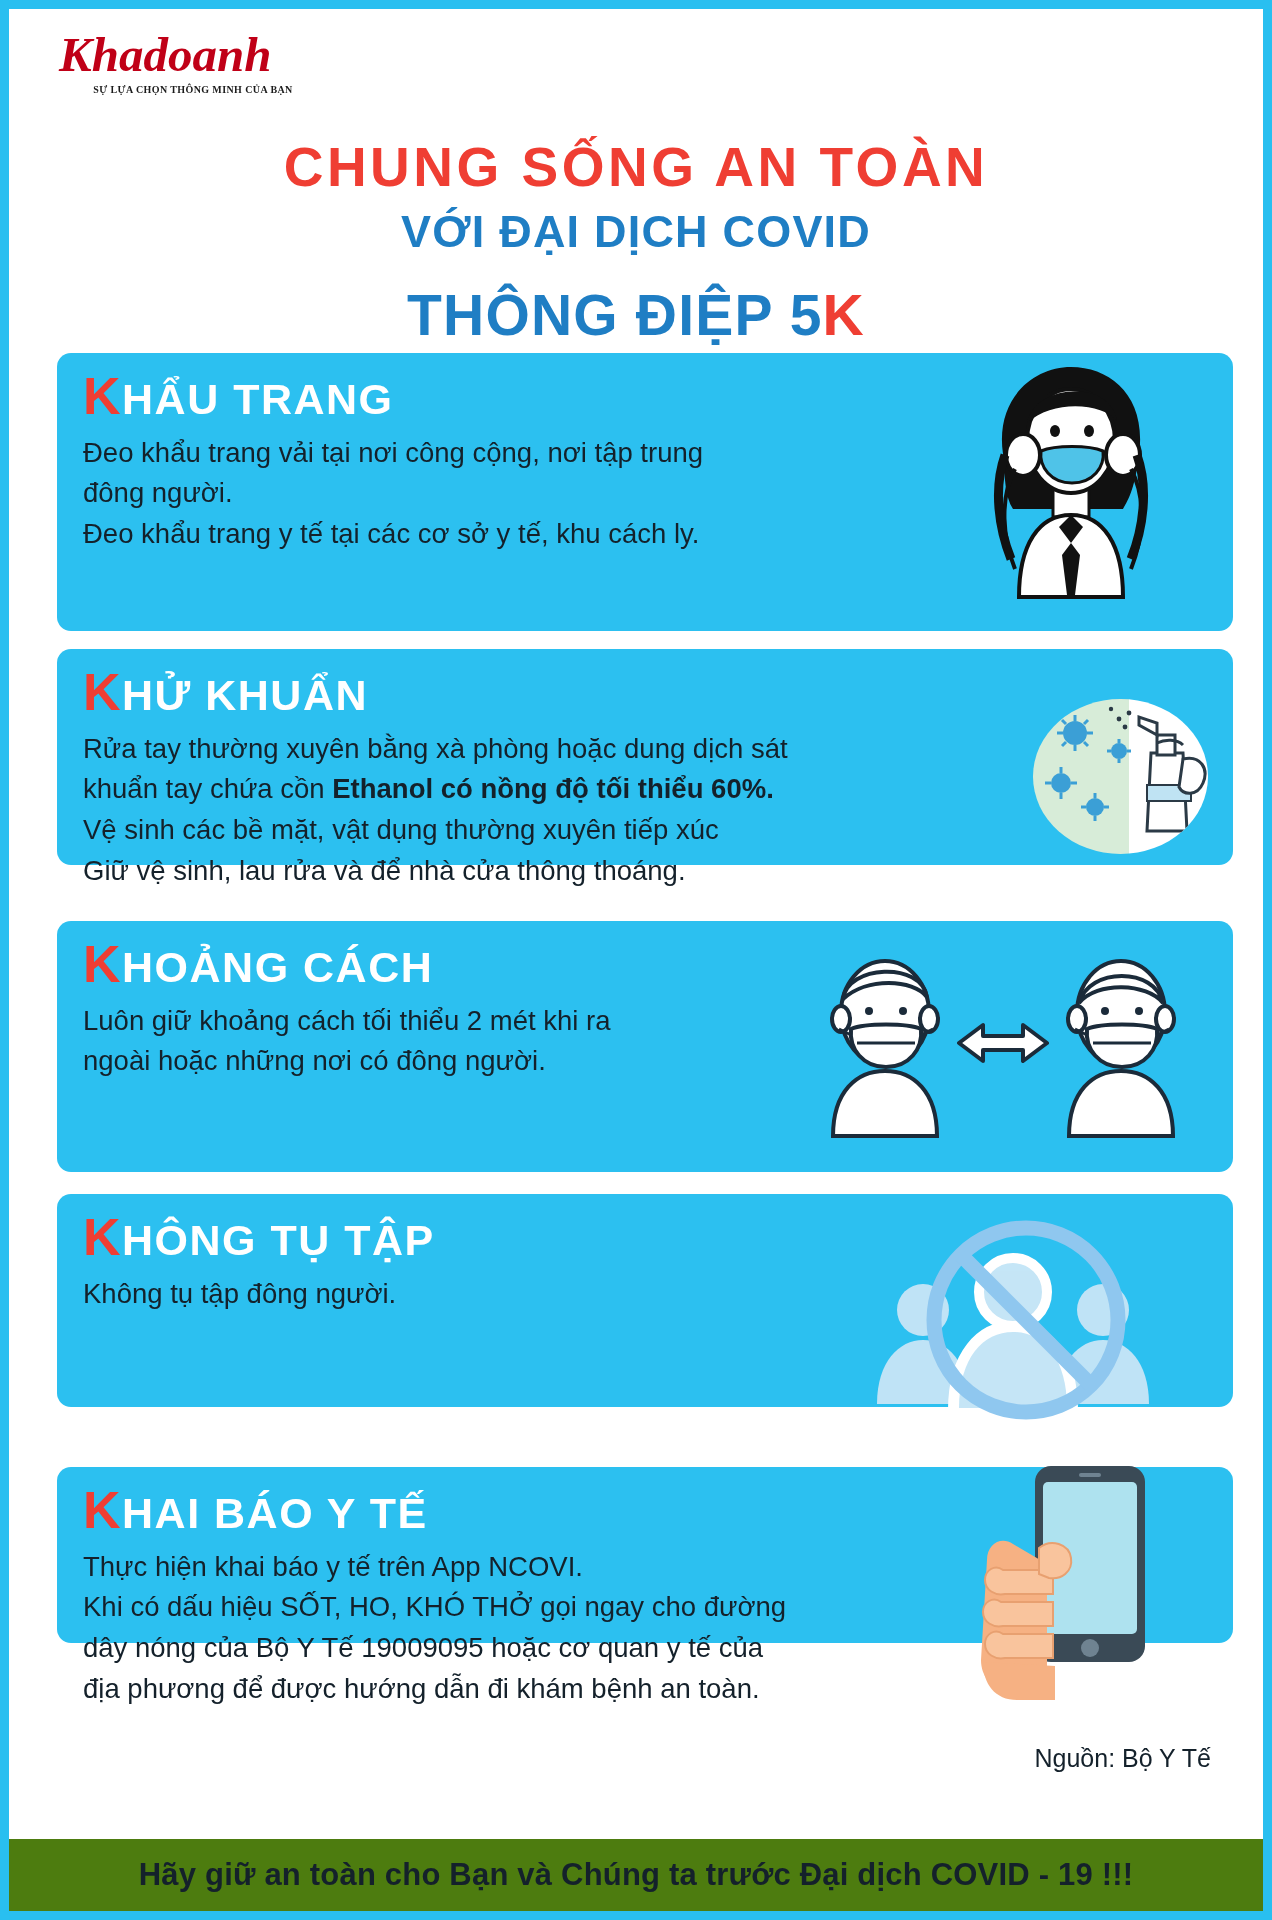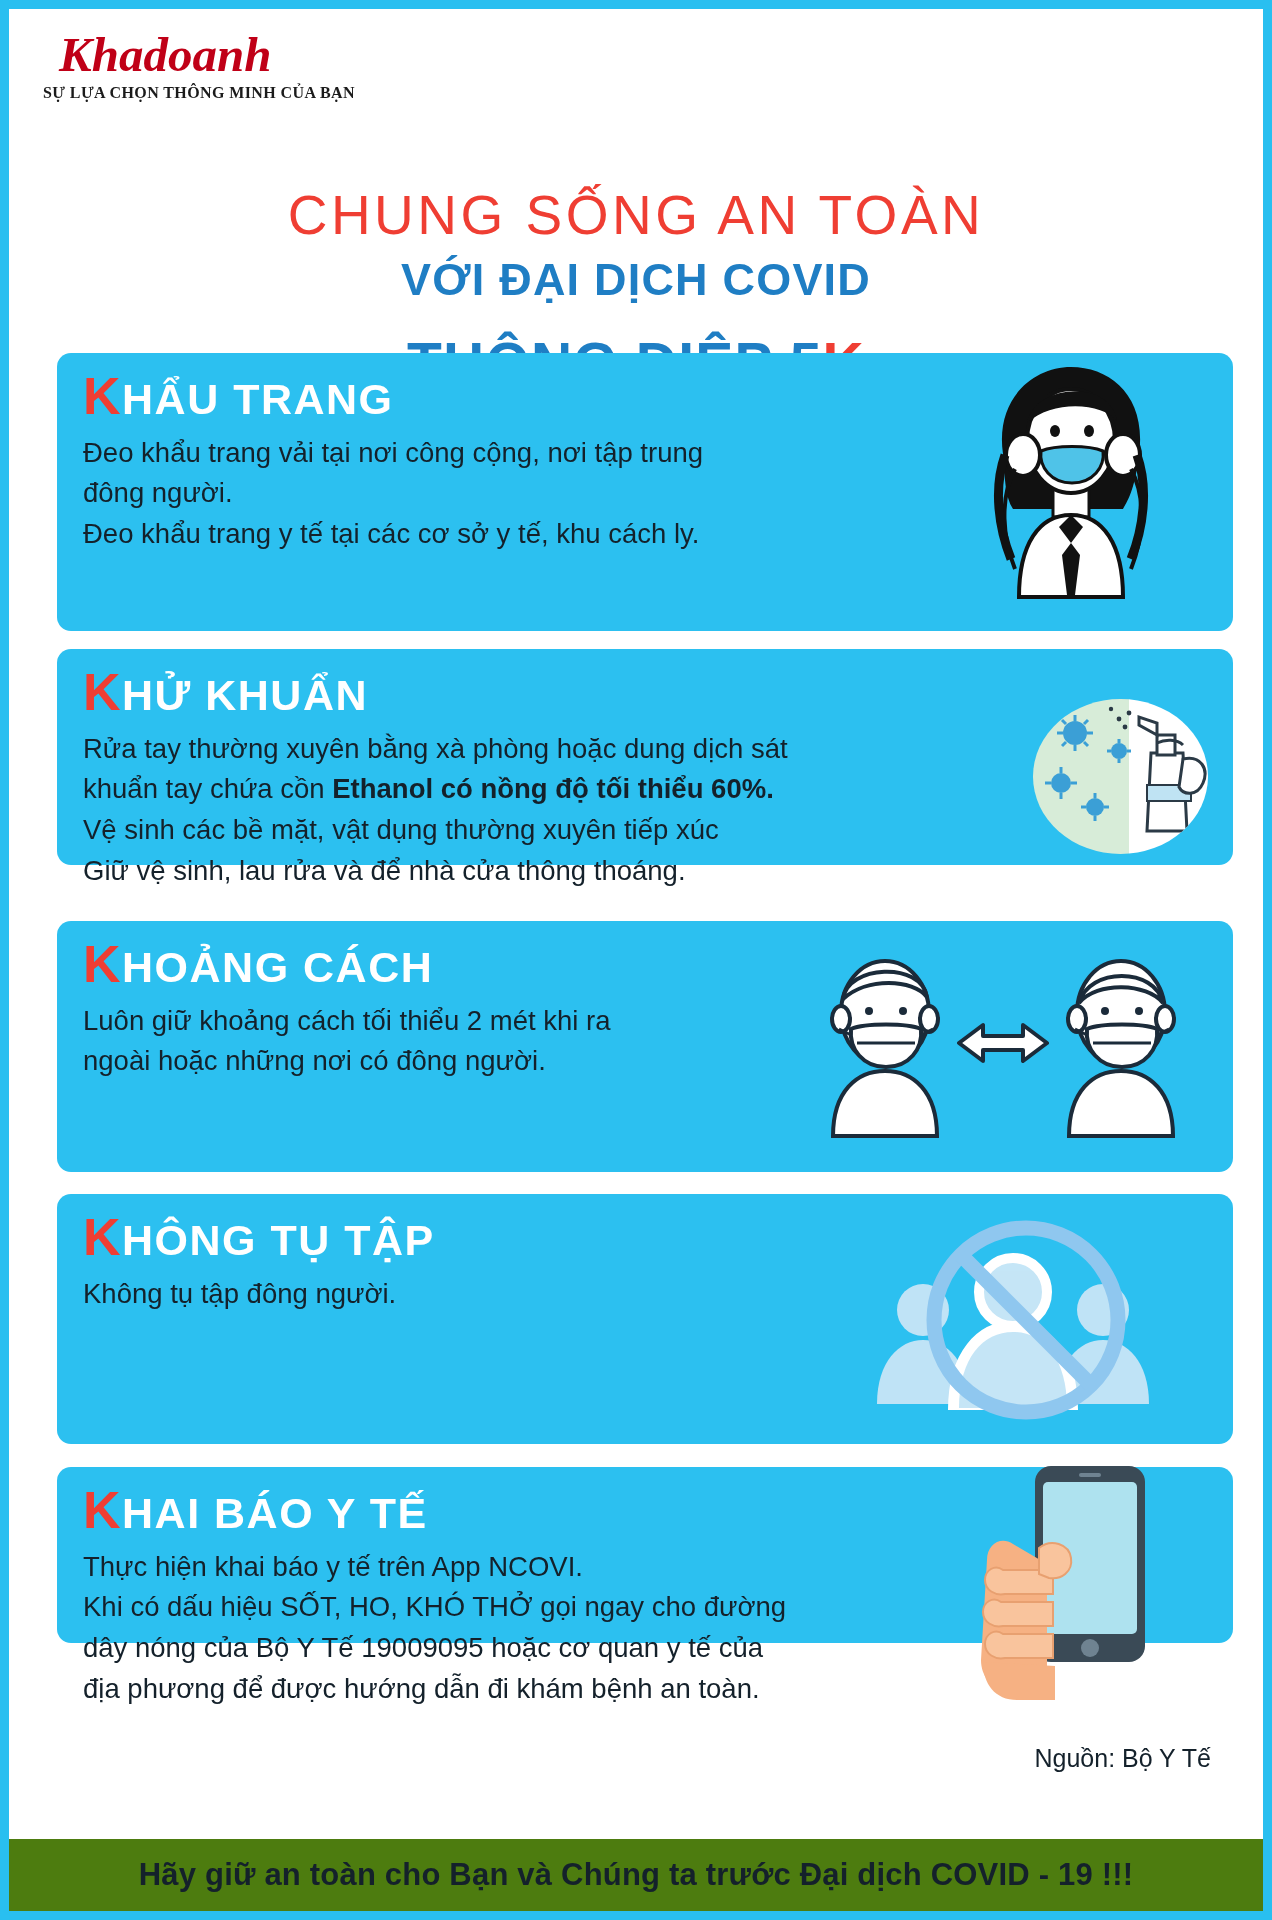--- a/index.html
+++ b/index.html
@@ -36,44 +36,43 @@
     font-weight: bold;
     font-size: 49px;
     color: #c00017;
     letter-spacing: 0px;
     line-height: 1.05;
     margin-left: 16px;
   }
   .logo-sub {
     font-family: "Liberation Serif", serif;
     font-weight: bold;
-    font-size: 16px;
+    font-size: 10px;
     color: #1b1b1b;
     letter-spacing: 0.4px;
     margin-top: 4px;
     white-space: nowrap;
     text-align: center;
   }
 
   
   .heading {
     position: absolute;
     left: 0;
     top: 128px;
     width: 100%;
     text-align: center;
   }
   .h-line1 {
     font-size: 55px;
-    font-weight: normal;
+    font-weight: bold;
     color: #ef3e33;
     letter-spacing: 3.5px;
     line-height: 1.12;
     font-stretch: condensed;
-    margin-top: 48px;
   }
   .h-line2 {
     font-size: 45px;
     font-weight: bold;
     color: #1f7ec4;
     letter-spacing: 1.2px;
     line-height: 1.3;
     margin-top: 4px;
   }
   .h-line3 {
@@ -116,21 +115,21 @@
   }
   .card-body p { margin: 0; }
   .card-body .bold { font-weight: bold; }
   .body-narrow { max-width: 800px; }
   .body-wide { max-width: 990px; }
 
   
   #card-mask     { top: 344px; height: 278px; }
   #card-disinf   { top: 640px; height: 216px; }
   #card-distance { top: 912px; height: 251px; }
-  #card-gather   { top: 1185px; height: 250px; }
+  #card-gather   { top: 1185px; height: 213px; }
   #card-declare  { top: 1458px; height: 176px; }
 
   
   .art {
     position: absolute;
   }
 
   
   #art-mask { right: 40px; top: 6px; width: 250px; height: 240px; }
 

